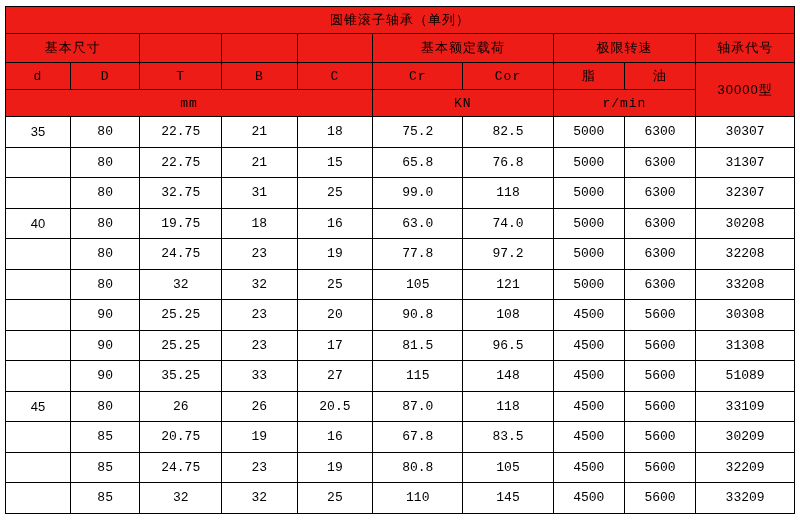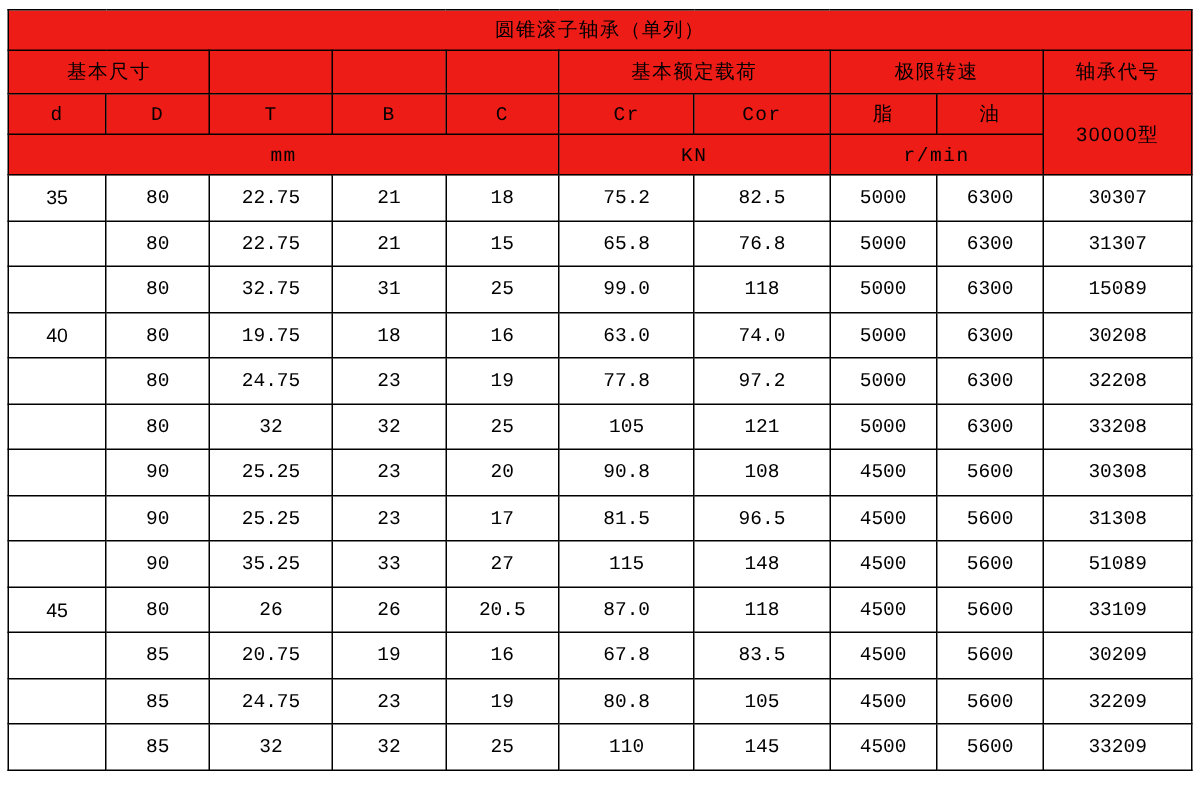--- a/index.html
+++ b/index.html
@@ -162,21 +162,21 @@
       <tr>
         <td></td>
         <td>80</td>
         <td>32.75</td>
         <td>31</td>
         <td>25</td>
         <td>99.0</td>
         <td>118</td>
         <td>5000</td>
         <td>6300</td>
-        <td>15089</td>
+        <td>32307</td>
       </tr>
       <tr>
         <td>40</td>
         <td>80</td>
         <td>19.75</td>
         <td>18</td>
         <td>16</td>
         <td>63.0</td>
         <td>74.0</td>
         <td>5000</td>

